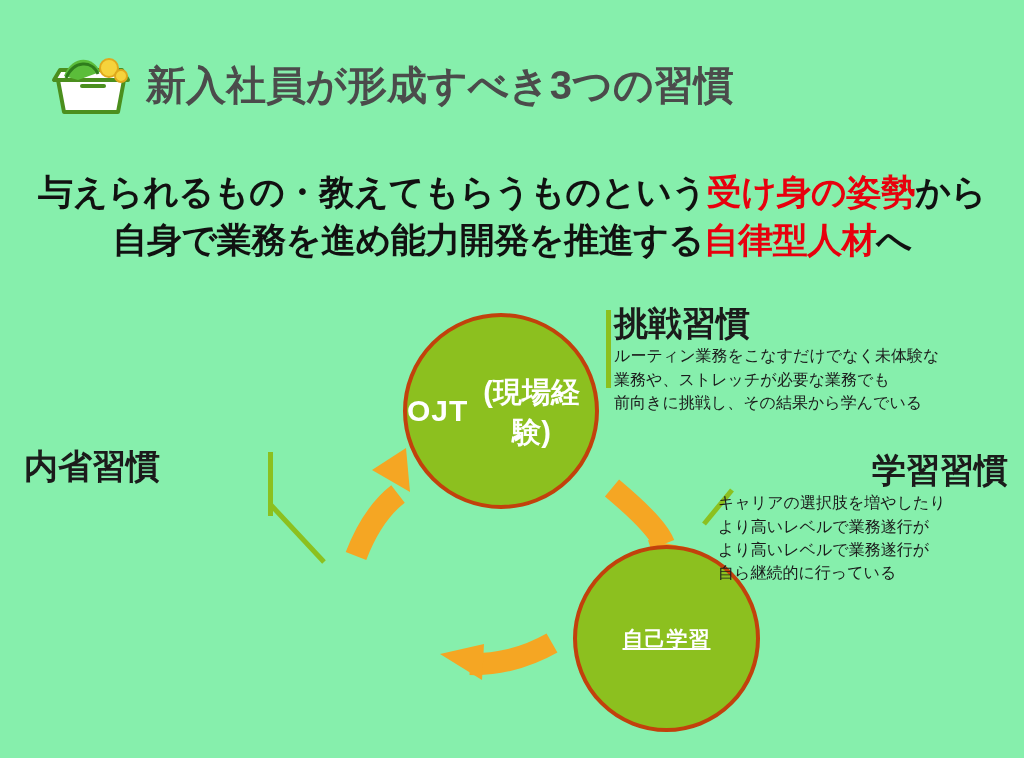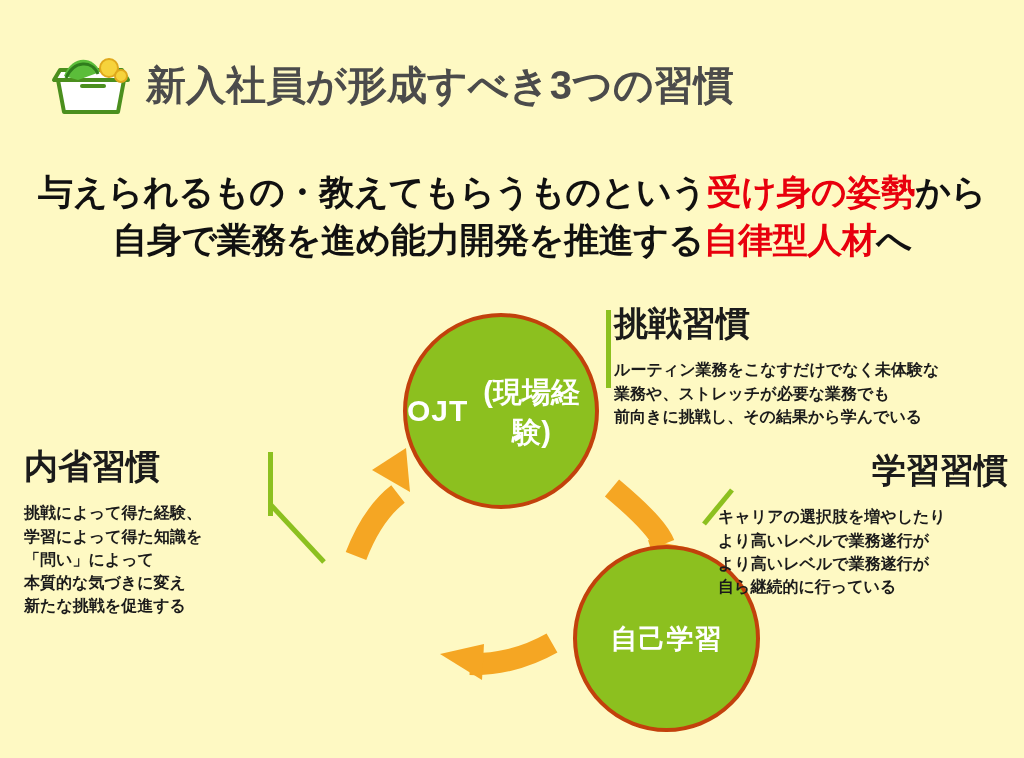--- a/index.html
+++ b/index.html
@@ -12,21 +12,21 @@
     height: 758px;
     position: relative;
     font-family: "Liberation Sans", sans-serif;
     overflow: hidden;
   }
   .slide {
     position: absolute;
     left: 0; top: 0;
     width: 1024px;
     height: 758px;
-    background: #fef9c3;
+    background: #86efac;
   }
 
   
   .header {
     position: absolute;
     left: 48px;
     top: 52px;
     display: flex;
     align-items: center;
   }
@@ -84,21 +84,21 @@
   }
   #circle-ojt .l1 { font-size: 30px; letter-spacing: 1px; }
   #circle-ojt .l2 { font-size: 29px; margin-top: 4px; }
 
   #circle-selflearn {
     left: 573px;
     top: 545px;
     width: 187px;
     height: 187px;
   }
-  #circle-selflearn .l1 { font-size: 27px; letter-spacing: 1px; }
+  #circle-selflearn .l1 { font-size: 21px; letter-spacing: 1px; text-decoration: underline; }
 
   #circle-offjt {
     left: 245px;
     top: 545px;
     width: 187px;
     height: 187px;
   }
   #circle-offjt .l1 { font-size: 31px; letter-spacing: 0.5px; }
   #circle-offjt .l2 { font-size: 25px; margin-top: 4px; }
 
@@ -115,24 +115,24 @@
   }
   .annot .a-title {
     font-size: 34px;
     font-weight: bold;
     color: #1b1b1b;
     line-height: 1.1;
     white-space: nowrap;
   }
   .annot .a-body {
     font-size: 16px;
-    font-weight: bold;
+    font-weight: normal;
     color: #1b1b1b;
     line-height: 1.45;
-    margin-top: 16px;
+    margin-top: 2px;
   }
 
   
   .vrule {
     position: absolute;
     width: 5px;
     background: #8cc01f;
   }
 
   #annot-challenge {
@@ -252,22 +252,15 @@
       <div>自ら継続的に行っている</div>
     </div>
   </div>
 
   <div class="vrule" style="left:268px; top:452px; height:64px;"></div>
   <svg class="diag" style="left:266px; top:500px;" width="70" height="70">
     <line x1="4" y1="4" x2="58" y2="62" stroke="#8cc01f" stroke-width="5"></line>
   </svg>
   <div class="annot" id="annot-reflection">
     <div class="a-title">内省習慣</div>
-    <div class="a-body">
-      <div>挑戦によって得た経験、</div>
-      <div>学習によって得た知識を</div>
-      <div>「問い」によって</div>
-      <div>本質的な気づきに変え</div>
-      <div>新たな挑戦を促進する</div>
-    </div>
   </div>
 
 </div>
 
 </body></html>

